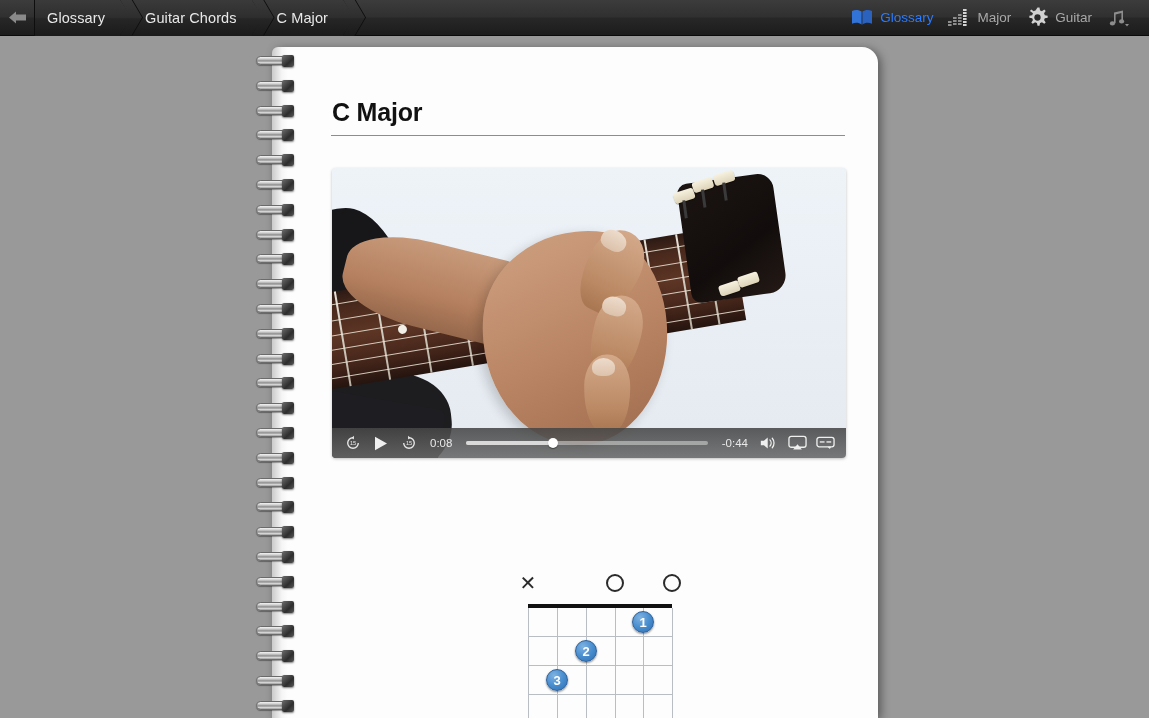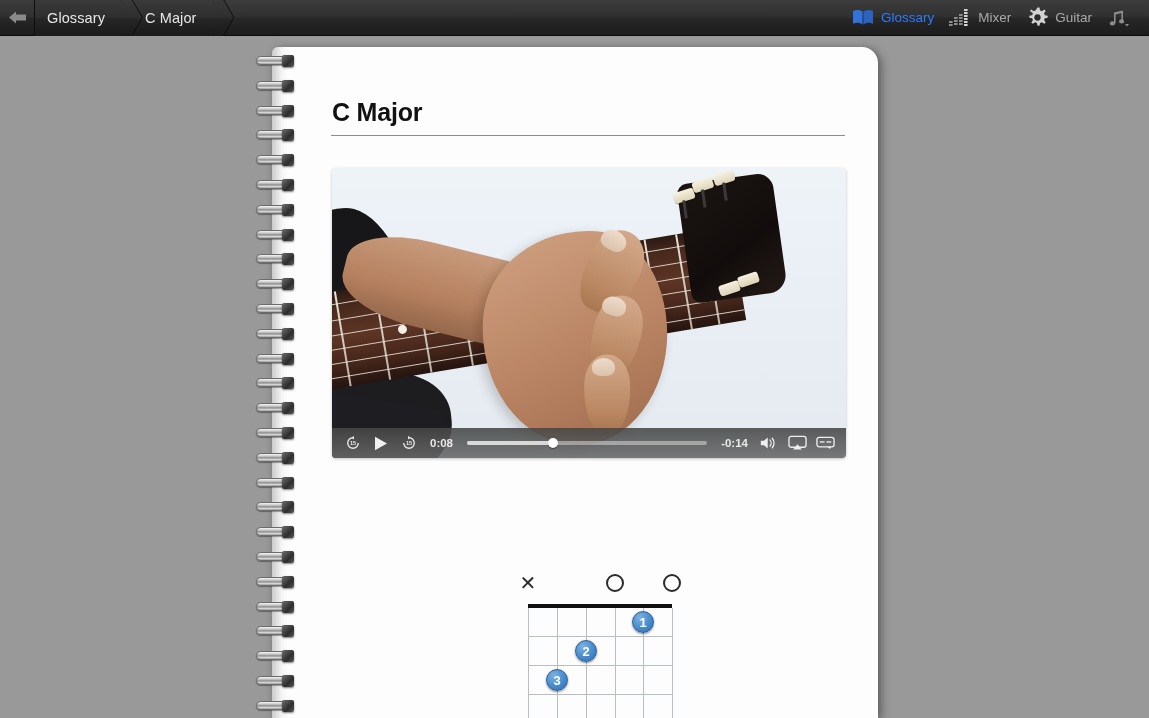--- a/index.html
+++ b/index.html
@@ -228,21 +228,20 @@
   }
 
   
   #player {
     position: absolute; left: 0; bottom: 0;
     width: 514px; height: 30px;
     background: linear-gradient(to bottom, rgba(70,70,70,.88), rgba(104,104,104,.88));
     display: flex; align-items: center;
     padding: 0 8px;
     gap: 2px;
-    font-weight: bold;
   }
   .pbtn {
     width: 26px; height: 26px;
     display: flex; align-items: center; justify-content: center;
   }
   .ptime { color: #e9e9e9; font-size: 11.5px; padding: 0 6px; white-space: nowrap; }
   #scrub {
     position: relative;
     flex: 1 1 auto; height: 4px;
     background: rgba(215,215,215,.55);
@@ -305,20 +304,23 @@
 
   <div id="back-arrow">
     <svg width="19" height="15" viewBox="0 0 19 15" aria-hidden="true">
       <path d="M1 7.5 L8 1.5 L8 4.6 L18 4.6 L18 10.4 L8 10.4 L8 13.5 Z" fill="#8a8a8a"></path>
     </svg>
   </div>
 
   <div class="crumbs">
     <div class="crumb first">
       <span>Glossary</span>
+    </div>
+    <div class="crumb">
+      <span>Guitar Chords</span>
     </div>
     <div class="crumb">
       <span>C Major</span>
     </div>
   </div>
 
   <div id="toolbar-spacer"></div>
 
   <div id="tb-right">
 
@@ -350,21 +352,21 @@
           <g fill="#d3d3d3">
             <rect x="16" y="0" width="3.6" height="2"></rect>
               <rect x="16" y="3" width="3.6" height="2"></rect>
             <rect x="16" y="6" width="3.6" height="2"></rect>
               <rect x="16" y="9" width="3.6" height="2"></rect>
             <rect x="16" y="12" width="3.6" height="2"></rect>
               <rect x="16" y="15" width="3.6" height="2"></rect>
           </g>
         </svg>
       </span>
-      <span>Mixer</span>
+      <span>Major</span>
     </div>
 
     <div class="tb-item">
       <span class="tb-ico">
         <svg width="23" height="23" viewBox="0 0 24 24" aria-hidden="true">
           <path fill="#d2d2d2" d="M12 1.6 l2.1 0 .55 3.0 a7 7 0 0 1 1.9 .8 l2.5-1.75 1.5 1.5 -1.75 2.5 a7 7 0 0 1 .8 1.9 l3.0 .55 0 2.1 -3.0 .55 a7 7 0 0 1-.8 1.9 l1.75 2.5 -1.5 1.5 -2.5-1.75 a7 7 0 0 1-1.9 .8 l-.55 3.0 -2.1 0 -.55-3.0 a7 7 0 0 1-1.9-.8 l-2.5 1.75 -1.5-1.5 1.75-2.5 a7 7 0 0 1-.8-1.9 l-3.0-.55 0-2.1 3.0-.55 a7 7 0 0 1 .8-1.9 L4.05 5.15 l1.5-1.5 2.5 1.75 a7 7 0 0 1 1.9-.8 Z"></path>
           <circle cx="12" cy="12" r="3.3" fill="#2b2b2b"></circle>
         </svg>
       </span>
       <span>Guitar</span>
@@ -465,21 +467,21 @@
             <text x="10" y="13" font-size="7" font-family="Liberation Sans, sans-serif" fill="#e9e9e9" text-anchor="middle">15</text>
           </svg>
         </div>
         <div class="ptime">0:08</div>
 
         <div id="scrub">
           <div id="scrub-fill" style="width: 36%;"></div>
           <div id="scrub-knob" style="left: 36%;"></div>
         </div>
 
-        <div class="ptime">-0:14</div>
+        <div class="ptime">-0:44</div>
 
         <div class="pbtn">
           <svg width="20" height="16" viewBox="0 0 22 16" aria-hidden="true">
             <path d="M2 5.5 H5.4 L9.6 2 V14 L5.4 10.5 H2 Z" fill="#efefef"></path>
             <path d="M12 4.6 a5 5 0 0 1 0 6.8" fill="none" stroke="#efefef" stroke-width="1.4" stroke-linecap="round"></path>
             <path d="M14.6 2.8 a8 8 0 0 1 0 10.4" fill="none" stroke="#efefef" stroke-width="1.4" stroke-linecap="round"></path>
           </svg>
         </div>
         <div class="pbtn">
           <svg width="19" height="16" viewBox="0 0 20 16" aria-hidden="true">

